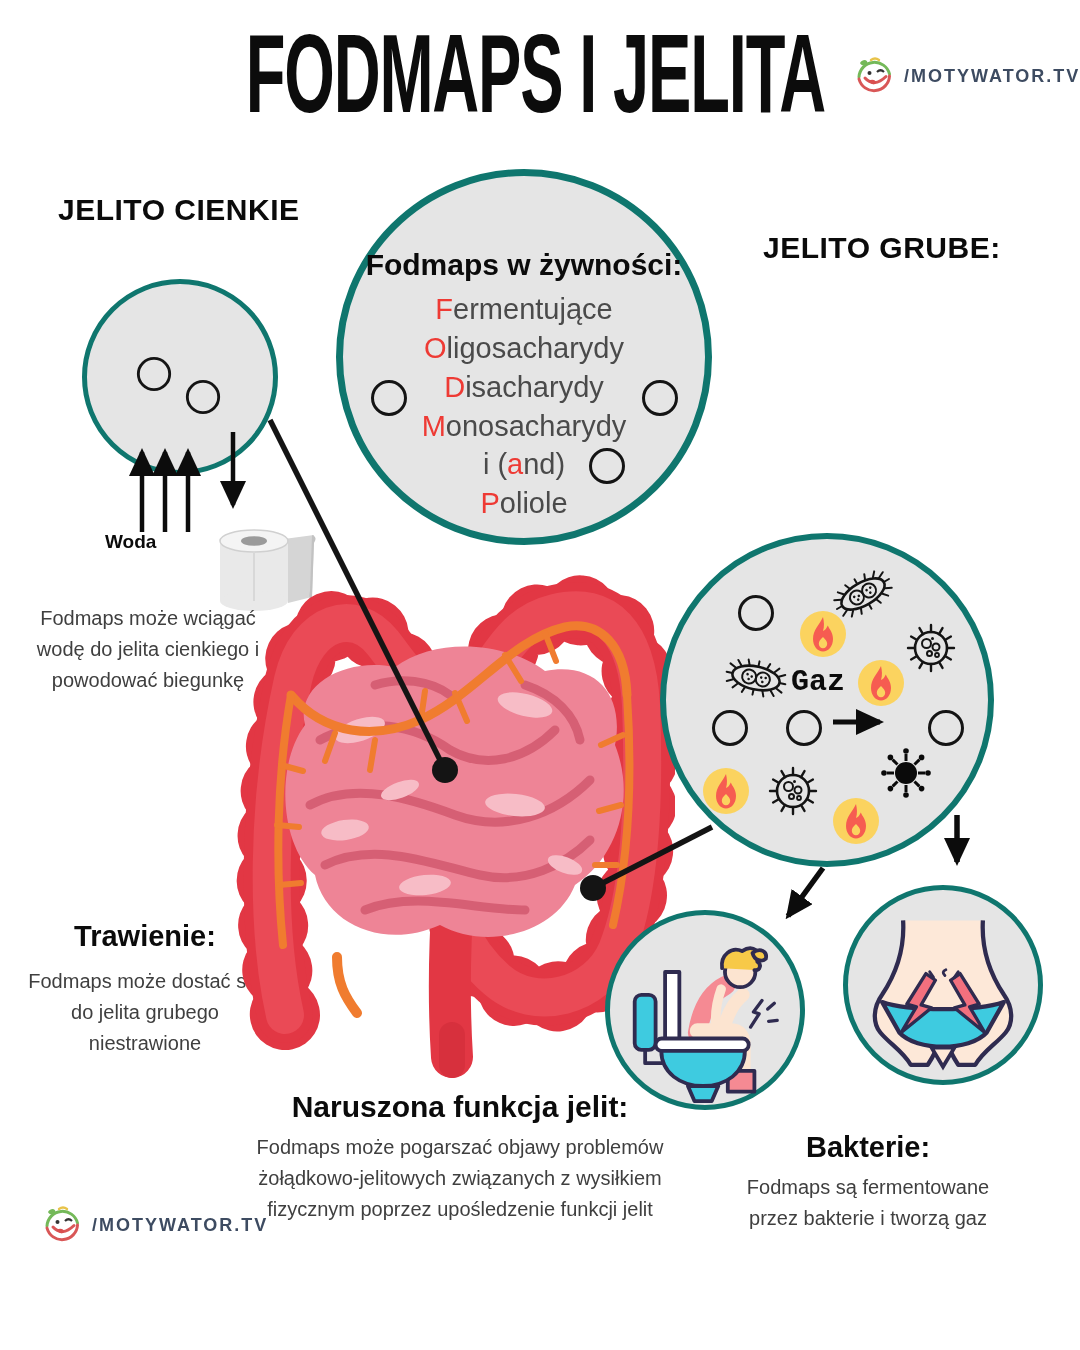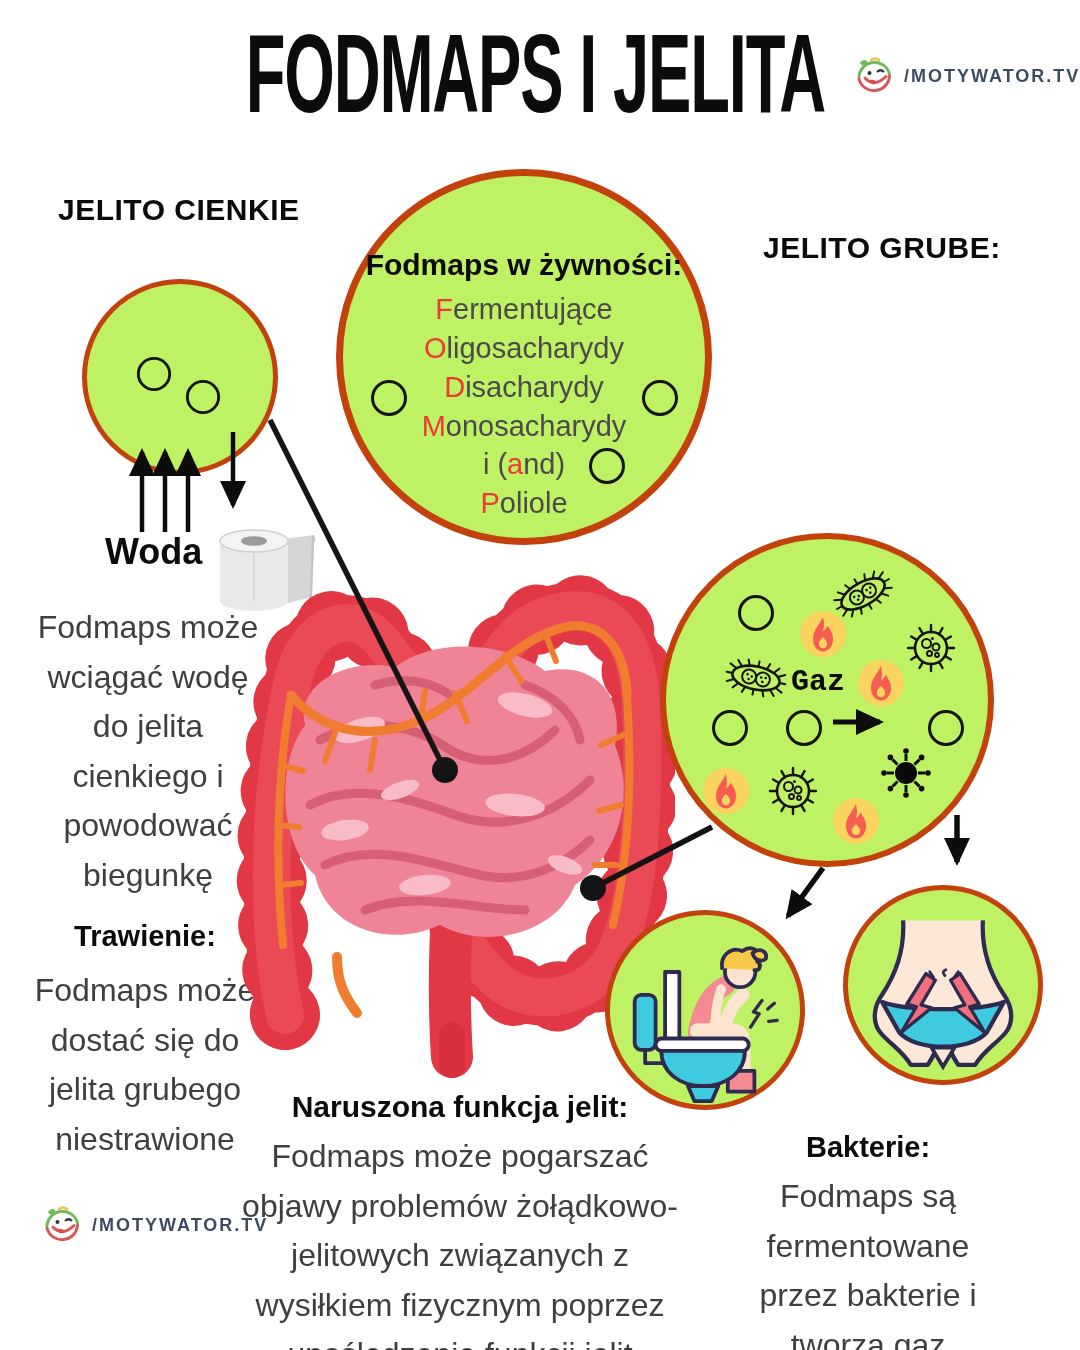--- a/index.html
+++ b/index.html
@@ -9,31 +9,31 @@
   
   .title-wrap{left:0;top:18px;width:1080px;text-align:left;margin-left:36px;}
   .title-wrap span{display:inline-block;font-weight:700;font-size:112px;line-height:1.0;
                    letter-spacing:-2px;color:#0c0c0c;transform:scaleX(.58);transform-origin:center;}
   
   .logo{display:flex;align-items:center;gap:8px;}
   .logo .handle{font-weight:700;font-size:18px;letter-spacing:2px;color:#3d4b61;}
   
   .h1{font-weight:700;font-size:30px;color:#0b0b0b;letter-spacing:.5px;}
   .h2{font-weight:700;font-size:29px;color:#0b0b0b;text-align:center;}
-  .body-txt{font-size:32px;color:#3f3f3f;line-height:1.55;text-align:center;}
-  
-  .sage{border-radius:50%;background:#bef264;box-sizing:border-box;border:6px solid #c2410c;}
+  .body-txt{font-size:20px;color:#3f3f3f;line-height:1.55;text-align:center;}
+  
+  .sage{border-radius:50%;background:#e5e5e5;box-sizing:border-box;border:6px solid #0f766e;}
   
   .fodmap-head{font-weight:700;font-size:30px;color:#0b0b0b;text-align:center;margin:0 0 8px 0;}
   .fodmap-line{font-size:29px;color:#4a4a4a;text-align:center;line-height:1.34;}
   .red{color:#ee3a34;}
   
   ul.symptoms{margin:0;padding-left:30px;width:250px;}
   ul.symptoms li{font-size:27px;color:#3c3c3c;line-height:1.42;margin-bottom:9px;}
-  .woda{font-weight:700;font-size:36px;color:#0b0b0b;}
+  .woda{font-weight:700;font-size:19px;color:#0b0b0b;}
   .gaz{font-weight:700;font-size:30px;color:#0b0b0b;text-align:center;font-family:Liberation Mono, monospace;}
   svg{display:block;}
   .overlay{pointer-events:none;}
 </style>
 </head>
 <body>
 
 <div id="canvas">
 
   <svg width="0" height="0" style="position:absolute">

